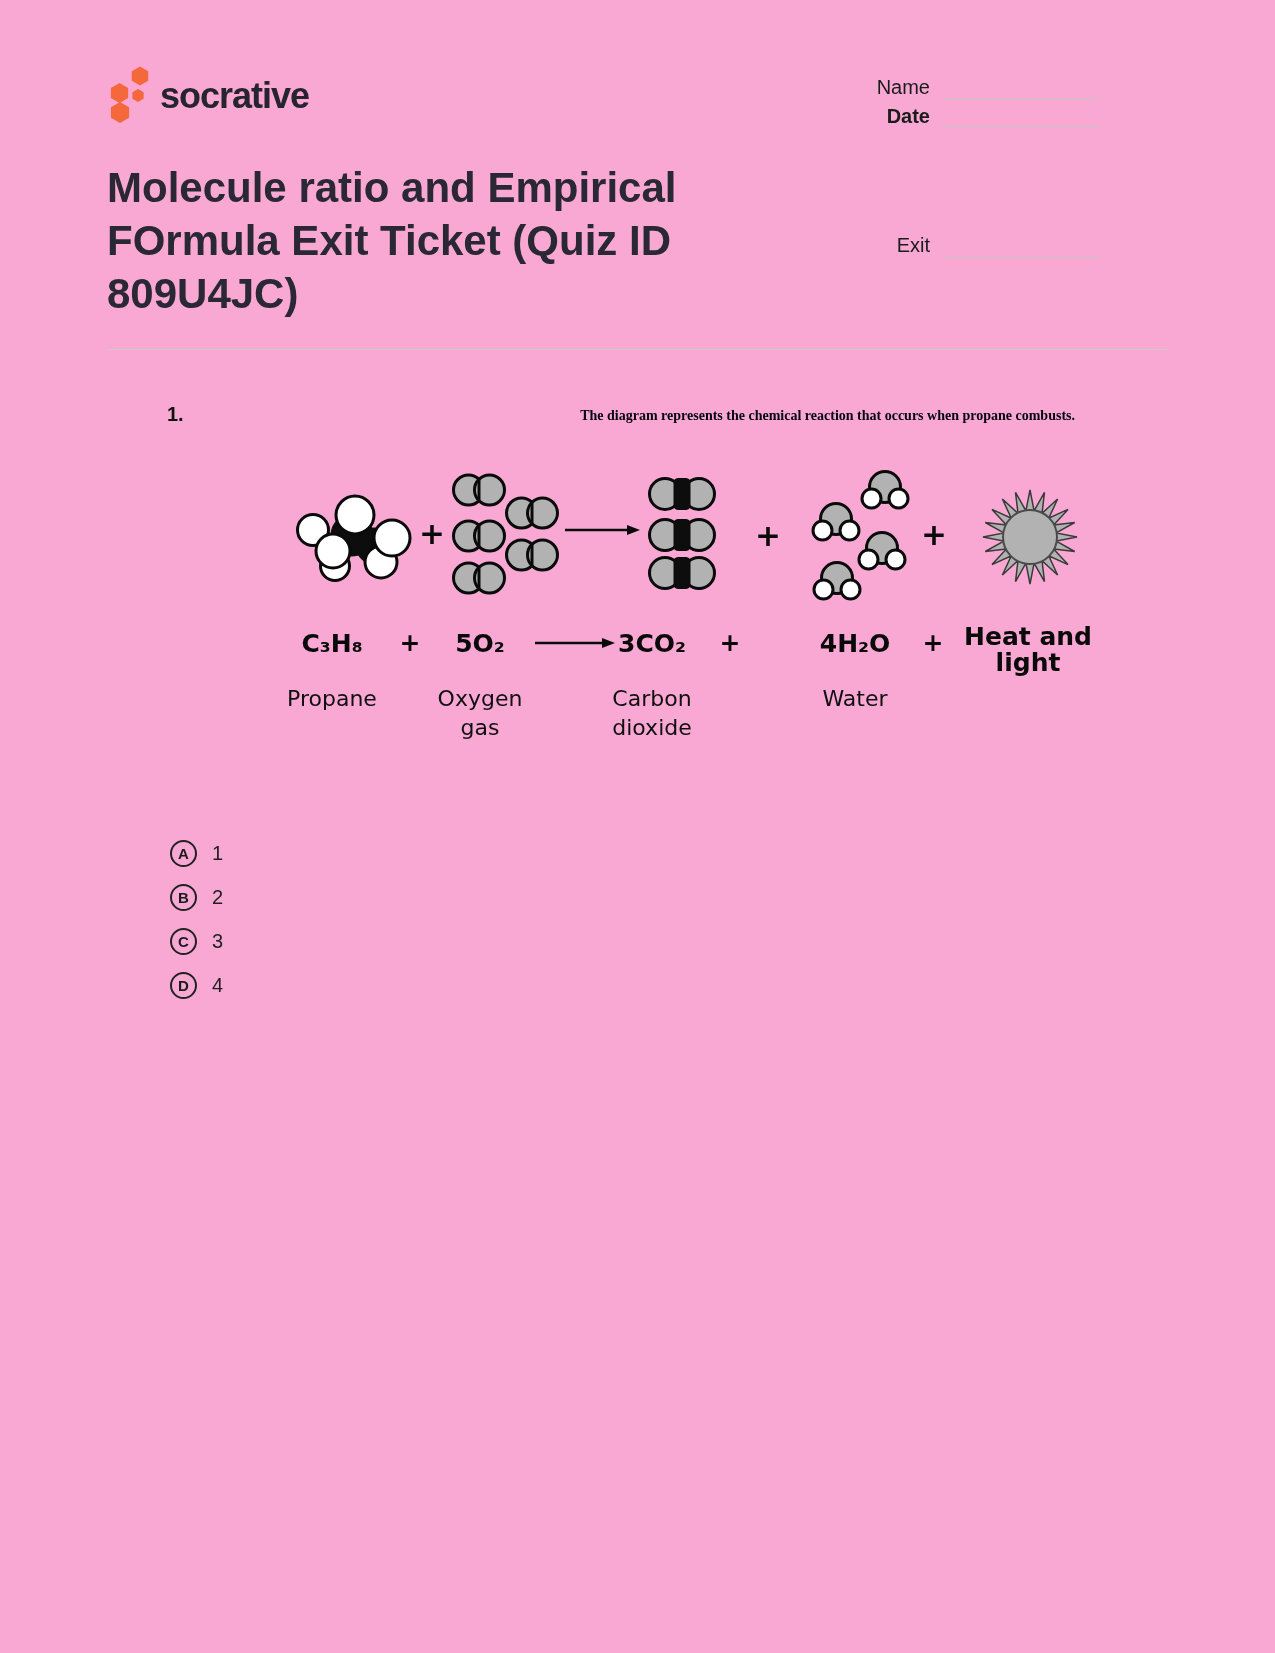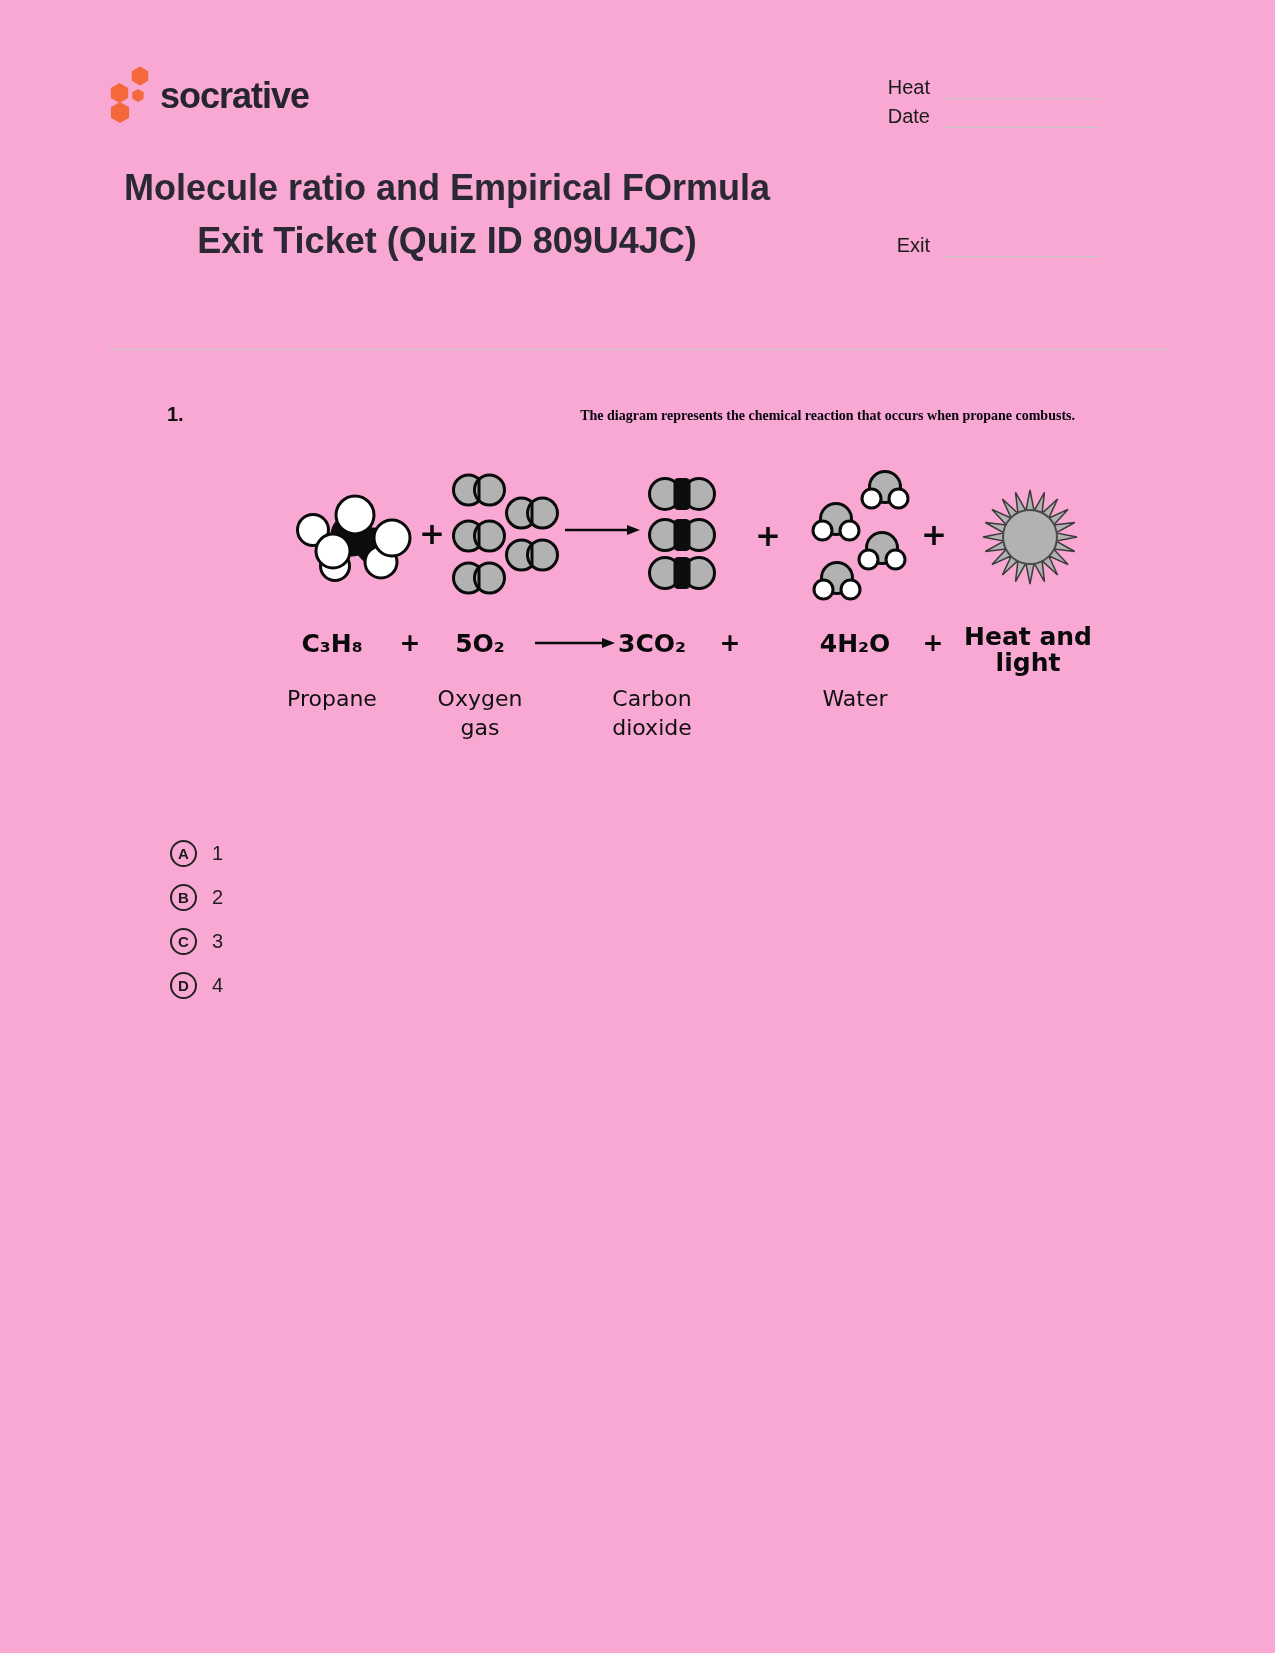--- a/index.html
+++ b/index.html
@@ -9,26 +9,26 @@
     font-family:"Liberation Sans", sans-serif; color:#1c1c1c; overflow:hidden;
   }
   
   .logo { position:absolute; left:103px; top:64px; display:flex; align-items:center; }
   .logo-text { font-size:36px; font-weight:700; color:#26242e; letter-spacing:-1px; margin-left:7px; margin-top:2px; }
   
   .field { position:absolute; display:flex; align-items:flex-end; }
   .field-label { width:75px; text-align:right; font-size:20px; color:#1b1b1b; line-height:23px; }
   .field-line { display:inline-block; width:156px; height:20px; border-bottom:1px solid #c6c6c6; margin-left:14px; }
   .field-name { left:855px; top:76px; }
-  .field-date { left:855px; top:105px; }
+  .field-date { left:855px; top:105px;font-weight:bold; }
   .field-score { left:855px; top:234px; }
   
   .title {
     position:absolute; left:107px; top:161px; width:680px;
-    font-size:36px; line-height:53px; font-weight:700; color:#2a2834; letter-spacing:0;text-align:center;
+    font-size:42px; line-height:53px; font-weight:700; color:#2a2834; letter-spacing:0;
   }
   .divider { position:absolute; left:108px; top:349px; width:1059px; height:1px; background:#cccccc; }
   
   .q-number { position:absolute; left:167px; top:403px; font-size:20px; font-weight:700; color:#111; }
   .q-prompt {
     position:absolute; left:205px; top:402px; width:870px;
     font-family:"Liberation Serif", serif; font-weight:700; font-size:14px; line-height:27px; color:#05050f;text-align:right;
   }
   .diagram-svg { position:absolute; left:270px; top:425px; }
   .q-body {
@@ -63,21 +63,21 @@
     <svg width="50" height="62" viewBox="0 0 50 62">
       <polygon points="37,2.5 45.23,7.25 45.23,16.75 37,21.5 28.77,16.75 28.77,7.25" fill="#F4683C"></polygon>
       <polygon points="16.5,19 25.16,24 25.16,34 16.5,39 7.84,34 7.84,24" fill="#F4683C"></polygon>
       <polygon points="35,25 40.63,28.25 40.63,34.75 35,38 29.37,34.75 29.37,28.25" fill="#F4683C"></polygon>
       <polygon points="17,38 26.09,43.25 26.09,53.75 17,59 7.91,53.75 7.91,43.25" fill="#F4683C"></polygon>
     </svg>
     <span class="logo-text">socrative</span>
   </div>
 
   <div class="field field-name">
-    <span class="field-label">Heat</span>
+    <span class="field-label">Name</span>
     <span class="field-line"></span>
   </div>
   <div class="field field-date">
     <span class="field-label">Date</span>
     <span class="field-line"></span>
   </div>
   <div class="field field-score">
     <span class="field-label">Exit</span>
     <span class="field-line"></span>
   </div>

